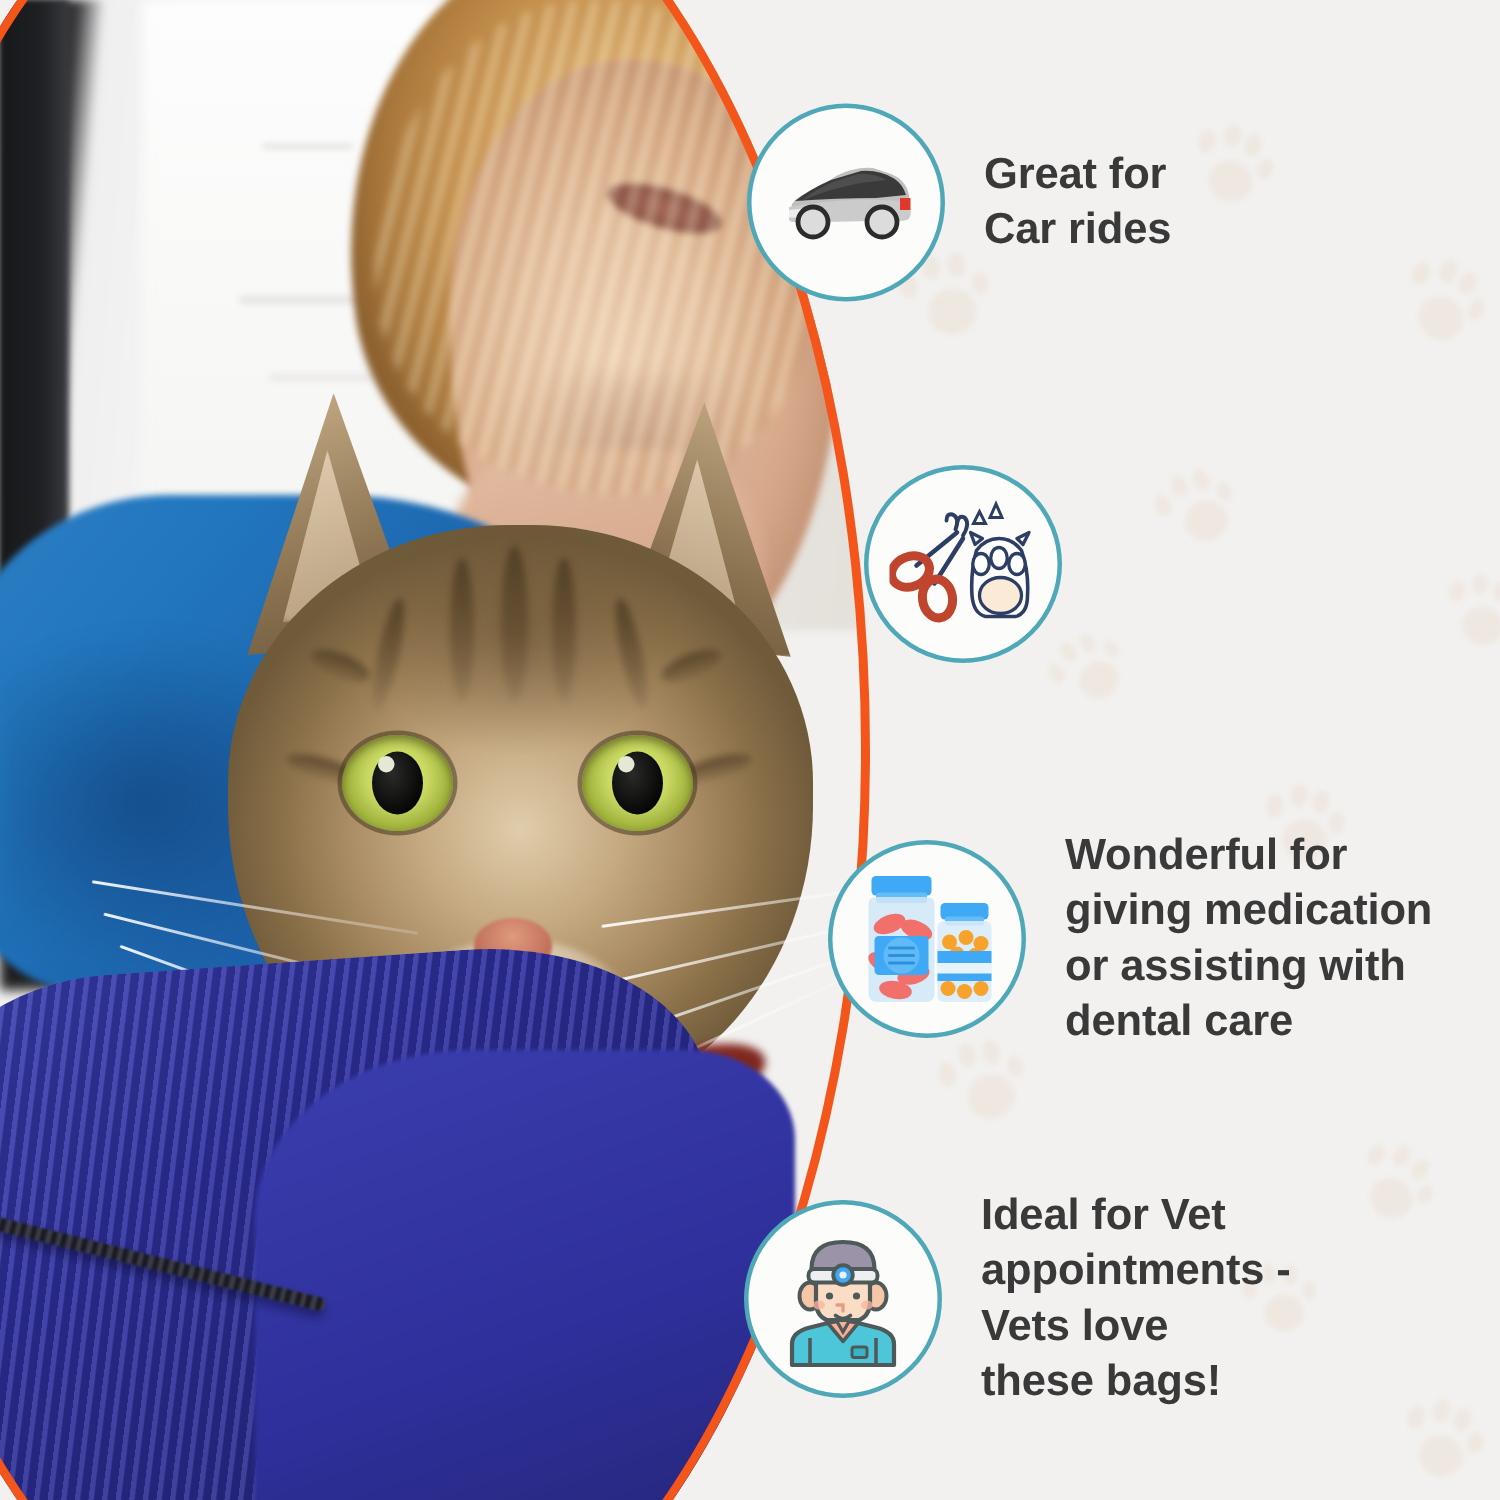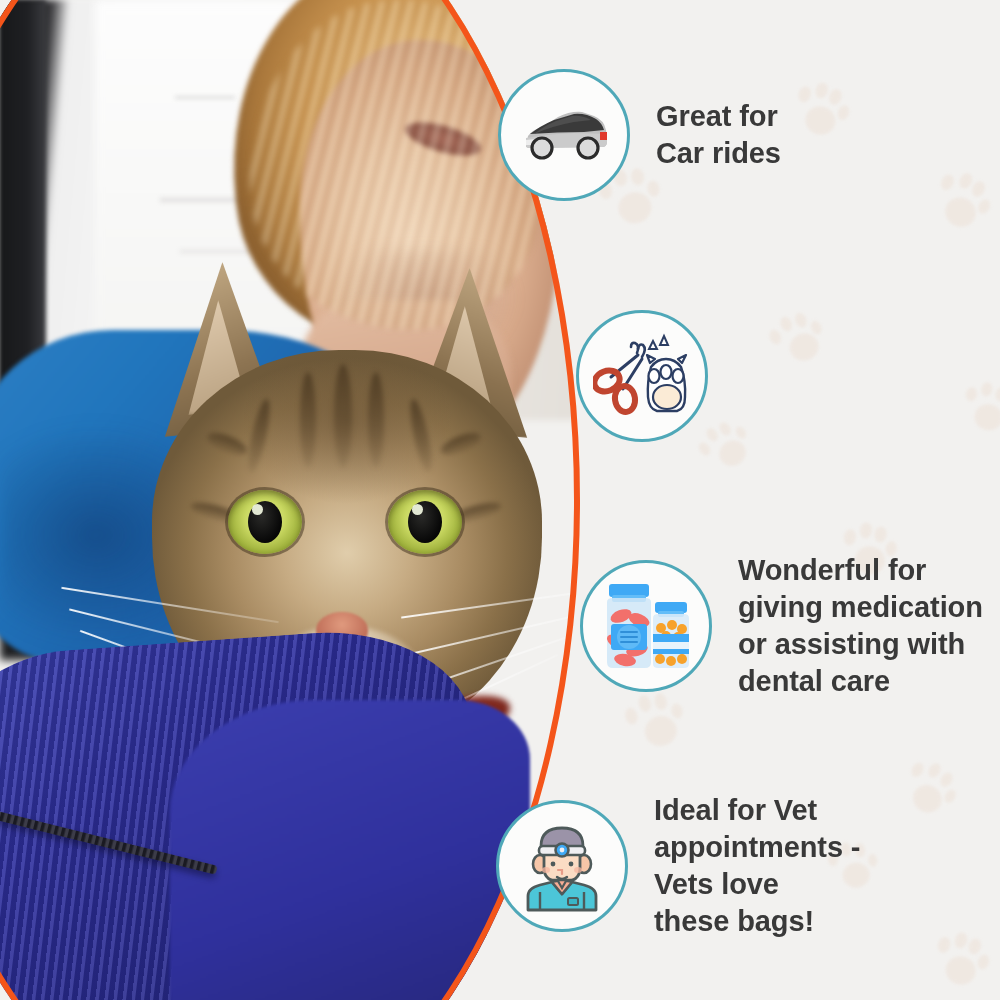--- a/index.html
+++ b/index.html
@@ -463,21 +463,21 @@
         <ellipse cx="61" cy="43" rx="5.5" ry="7" fill="#FFFFFF" stroke="#2C3E63" stroke-width="2.2"></ellipse>
         <ellipse cx="73" cy="39" rx="5.5" ry="7" fill="#FFFFFF" stroke="#2C3E63" stroke-width="2.2"></ellipse>
         <ellipse cx="85" cy="43" rx="5.5" ry="7" fill="#FFFFFF" stroke="#2C3E63" stroke-width="2.2"></ellipse>
 
         <path d="M56 16 L60 8 L64 16 Z" fill="#FFFFFF" stroke="#2C3E63" stroke-width="2"></path>
         <path d="M67 12 L71 3 L75 12 Z" fill="#FFFFFF" stroke="#2C3E63" stroke-width="2"></path>
       </svg>
     </div>
   </div>
 
-  <div class="feature" style="left:580px;top:552px;justify-content:flex-end;">
+  <div class="feature" style="left:552px;top:552px;justify-content:flex-end;">
     <div class="icon-circle">
       <svg width="98" height="92" viewBox="0 0 98 92">
 
         <rect x="12" y="4" width="40" height="13" rx="3" fill="#3FA9F5"></rect>
         <rect x="15" y="15" width="34" height="7" rx="2" fill="#63BDF8"></rect>
         <path d="M10 22 Q10 18 16 18 L48 18 Q54 18 54 22 L54 82 Q54 88 48 88 L16 88 Q10 88 10 82 Z" fill="#CFE6F7" opacity="0.85"></path>
         <ellipse cx="24" cy="36" rx="11" ry="6" fill="#F2706B" transform="rotate(-20 24 36)"></ellipse>
         <ellipse cx="42" cy="40" rx="11" ry="6" fill="#F2706B" transform="rotate(22 42 40)"></ellipse>
         <ellipse cx="20" cy="62" rx="11" ry="6" fill="#F2706B" transform="rotate(28 20 62)"></ellipse>
         <ellipse cx="40" cy="70" rx="11" ry="6" fill="#F2706B" transform="rotate(-16 40 70)"></ellipse>

